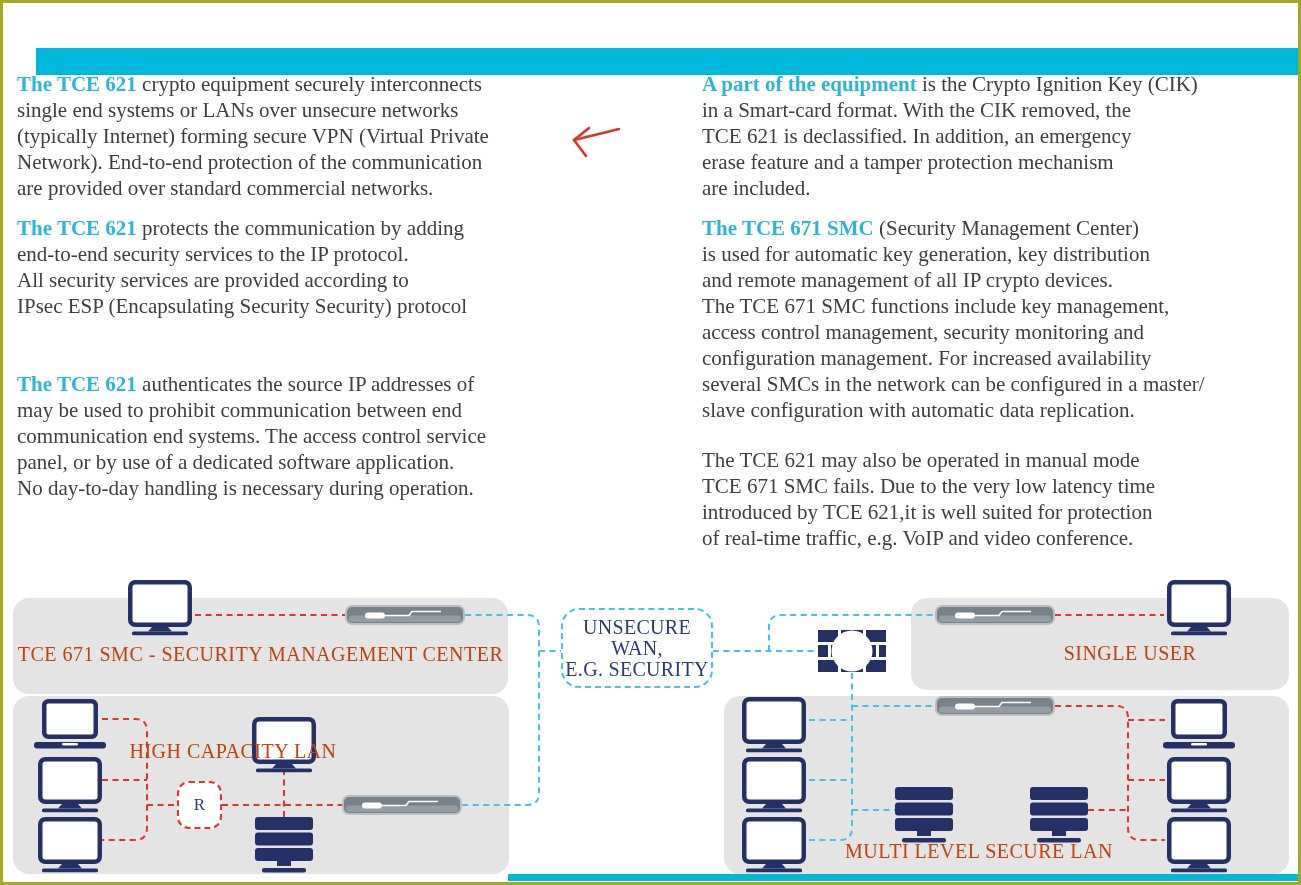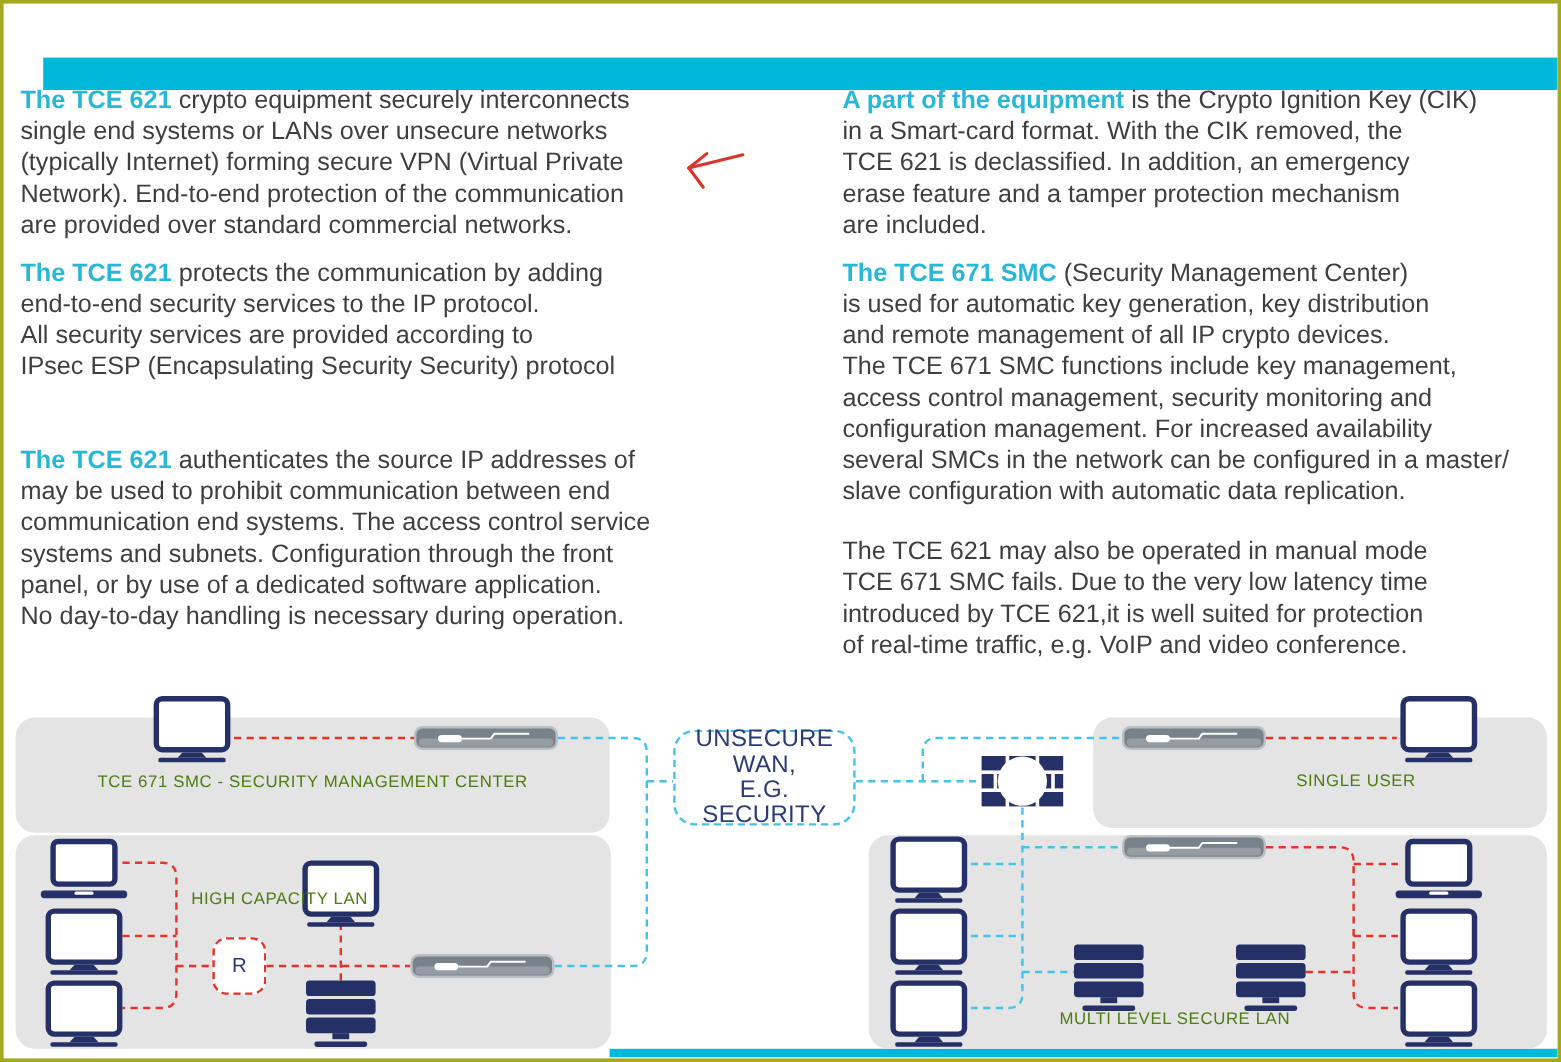--- a/index.html
+++ b/index.html
@@ -1,31 +1,31 @@
 <!DOCTYPE html>
 <html><head>
 <meta charset="utf-8">
 <style>
   html,body { margin:0; padding:0; background:#fff; }
   .page {
     position:relative; width:1301px; height:885px; background:#ffffff;
     border:3px solid #a5a91f; box-sizing:border-box; overflow:hidden;
-    font-family:Liberation Sans, sans-serif;
+    font-family:Liberation Serif, serif;
   }
   .topbar { position:absolute; left:33px; right:0; top:45px; height:27px; background:#00b8da; }
   .bottombar { position:absolute; left:505px; right:0; bottom:1px; height:7px; background:#00b8da; }
 
   .col { position:absolute; color:#3e3d40; font-size:21px; line-height:26px; }
   .col .para { position:absolute; left:0; white-space:nowrap; }
   .col-left  { left:14px;  top:0; width:640px; }
   .col-right { left:699px; top:0; width:600px; }
   .lead { color:#29b7d8; font-weight:bold; }
   .tline { height:26px; }
 
-  .dlabel { position:absolute; color:#4d7c0f; font-size:14px; letter-spacing:0.5px;
+  .dlabel { position:absolute; color:#c2410c; font-size:20px; letter-spacing:0.5px;
             text-align:center; white-space:nowrap; }
 
   .wanbox { position:absolute; left:558px; top:605px; width:152px; height:80px;
             background:#fff; border:2px dashed #45c2ea; border-radius:18px;
             display:flex; flex-direction:column; align-items:center; justify-content:center;
             color:#2b3a74; font-size:20px; line-height:21px; letter-spacing:0.3px;
             box-sizing:border-box; text-align:center; }
   .rbox { position:absolute; left:174px; top:778px; width:45px; height:48px;
           background:#fff; border:2px dashed #e6332a; border-radius:12px;
           display:flex; align-items:center; justify-content:center;
@@ -53,21 +53,20 @@
     <div class="para" style="top:212px">
       <div class="tline"><span class="lead">The TCE 621</span><span> protects the communication by adding</span></div>
       <div class="tline">end-to-end security services to the IP protocol.</div>
       <div class="tline">All security services are provided according to</div>
       <div class="tline">IPsec ESP (Encapsulating Security Security) protocol</div>
     </div>
     <div class="para" style="top:368px">
       <div class="tline"><span class="lead">The TCE 621</span><span> authenticates the source IP addresses of</span></div>
       <div class="tline">may be used to prohibit communication between end</div>
       <div class="tline">communication end systems. The access control service</div>
-      <div class="tline">systems and subnets. Configuration through the front</div>
       <div class="tline">panel, or by use of a dedicated software application.</div>
       <div class="tline">No day-to-day handling is necessary during operation.</div>
     </div>
   </div>
 
   <div class="col col-right">
     <div class="para" style="top:68px">
       <div class="tline"><span class="lead">A part of the equipment</span><span> is the Crypto Ignition Key (CIK)</span></div>
       <div class="tline">in a Smart-card format. With the CIK removed, the</div>
       <div class="tline">TCE 621 is declassified. In addition, an emergency</div>

